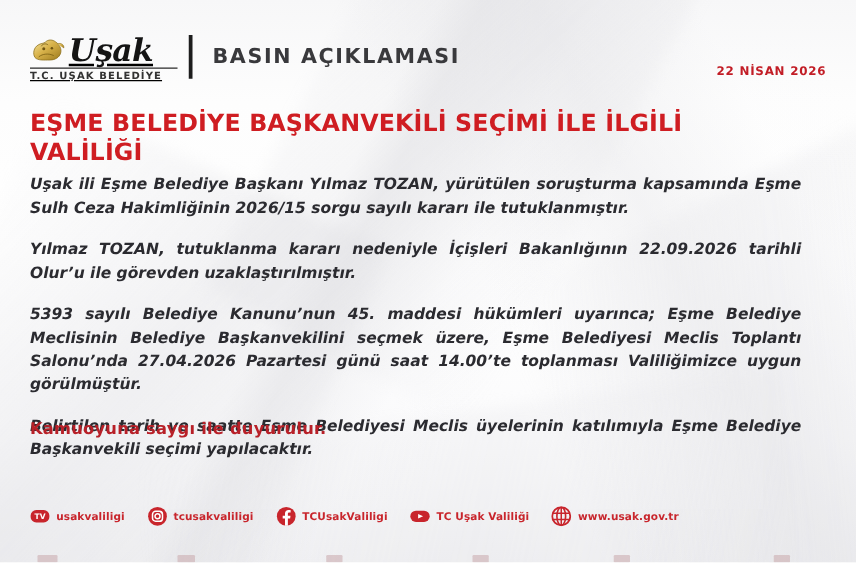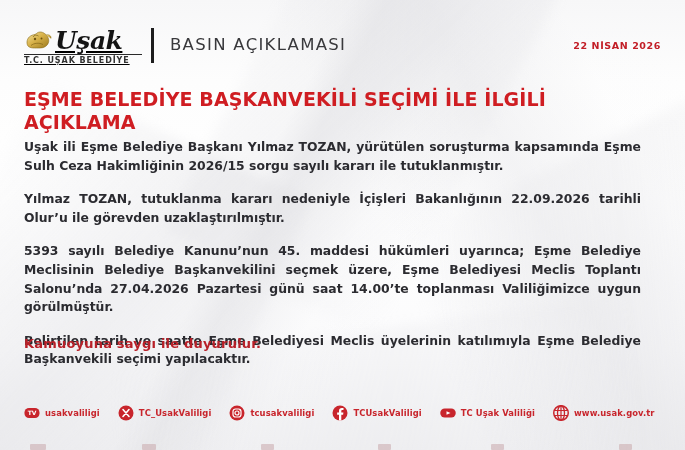--- a/index.html
+++ b/index.html
@@ -95,28 +95,28 @@
     background: #1d1d1d;
   }
 
   .header-title {
     position: absolute;
     left: 170px;
     top: 35px;
     font-size: 16.5px;
     letter-spacing: 1.3px;
     color: #39393c;
-    font-weight: 400;
+    font-weight: 700;
     white-space: nowrap;
   }
 
   .header-date {
     position: absolute;
     right: 24px;
-    top: 40px;
+    top: 52px;
     font-size: 9.5px;
     font-weight: bold;
     letter-spacing: 0.6px;
     color: #c21d26;
     white-space: nowrap;
   }
 
   
   .doc-title {
     position: absolute;
@@ -138,20 +138,21 @@
     width: 617px;
   }
   .para {
     font-size: 12.4px;
     line-height: 18.6px;
     font-weight: bold;
     color: #2b2b30;
     text-align: justify;
     text-justify: inter-word;
     margin: 0 0 15px 0;
+    font-style: italic;
   }
   .para:last-of-type { margin-bottom: 0; }
 
   .closing {
     position: absolute;
     left: 24px;
     top: 336px;
     font-size: 13px;
     font-weight: bold;
     color: #b82028;
@@ -240,48 +241,41 @@
       <div class="logo-sub">T.C. UŞAK BELEDİYE</div>
     </div>
 
     <div class="header-divider"></div>
 
     <div class="header-title">BASIN AÇIKLAMASI</div>
 
     <div class="header-date">22  NİSAN 2026</div>
   </div>
 
-  <div class="doc-title">EŞME BELEDİYE BAŞKANVEKİLİ SEÇİMİ İLE İLGİLİ AÇIKLAMA</div>
+  <div class="doc-title">EŞME BELEDİYE BAŞKANVEKİLİ SEÇİMİ İLE İLGİLİ VALİLİĞİ</div>
 
   <div class="body-wrap">
     <p class="para">Uşak ili Eşme Belediye Başkanı Yılmaz TOZAN, yürütülen soruşturma kapsamında Eşme Sulh Ceza Hakimliğinin 2026/15 sorgu sayılı kararı ile tutuklanmıştır.</p>
     <p class="para">Yılmaz TOZAN, tutuklanma kararı nedeniyle İçişleri Bakanlığının 22.09.2026 tarihli Olur’u ile görevden uzaklaştırılmıştır.</p>
     <p class="para">5393 sayılı Belediye Kanunu’nun 45. maddesi hükümleri uyarınca; Eşme Belediye Meclisinin Belediye Başkanvekilini seçmek üzere, Eşme Belediyesi Meclis Toplantı Salonu’nda 27.04.2026 Pazartesi günü saat 14.00’te toplanması Valiliğimizce uygun görülmüştür.</p>
     <p class="para">Belirtilen tarih ve saatte Eşme Belediyesi Meclis üyelerinin katılımıyla Eşme Belediye Başkanvekili seçimi yapılacaktır.</p>
   </div>
 
   <div class="closing">Kamuoyuna saygı ile duyurulur.</div>
 
   <div class="social-bar">
 
     <div class="social-item">
       <svg class="s-icon" viewBox="0 0 32 32">
         <rect x="1" y="6" width="30" height="20" rx="9" fill="#c8252c"></rect>
         <text x="16" y="20.5" font-family="DejaVu Sans, sans-serif" font-size="12" font-weight="bold" fill="#ffffff" text-anchor="middle">TV</text>
       </svg>
       <span class="s-label">usakvaliligi</span>
     </div>
 
-    <div class="social-item">
-      <svg class="s-icon" viewBox="0 0 32 32">
-        <circle cx="16" cy="16" r="15" fill="#c8252c"></circle>
-        <path d="M10 9 L22 23 M22 9 L10 23" stroke="#ffffff" stroke-width="3.2" stroke-linecap="round"></path>
-      </svg>
-      <span class="s-label">TC_UsakValiligi</span>
-    </div>
 
     <div class="social-item">
       <svg class="s-icon" viewBox="0 0 32 32">
         <circle cx="16" cy="16" r="15" fill="#c8252c"></circle>
         <rect x="8" y="8" width="16" height="16" rx="5" fill="none" stroke="#ffffff" stroke-width="2.4"></rect>
         <circle cx="16" cy="16" r="4" fill="none" stroke="#ffffff" stroke-width="2.4"></circle>
         <circle cx="22.2" cy="10" r="1.5" fill="#ffffff"></circle>
       </svg>
       <span class="s-label">tcusakvaliligi</span>
     </div>

